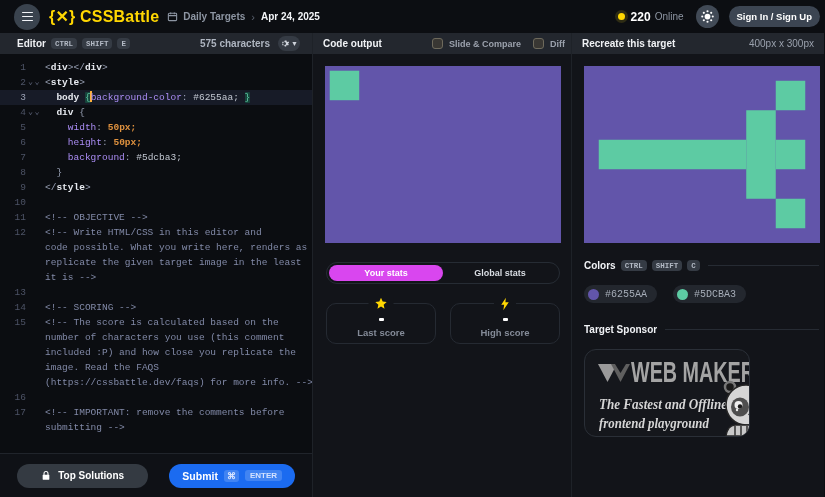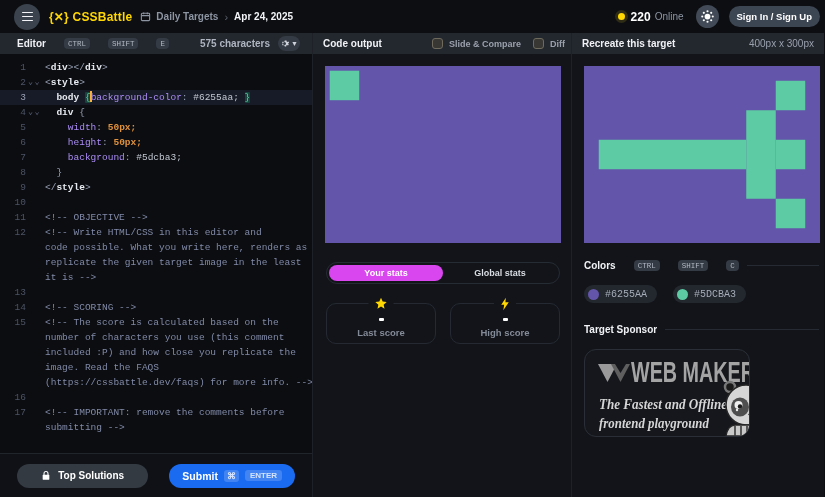--- a/index.html
+++ b/index.html
@@ -1,38 +1,38 @@
 <!DOCTYPE html>
 <html><head><meta charset="utf-8">
 <style>
 *{margin:0;padding:0;box-sizing:border-box}
 html,body{width:825px;height:497px;overflow:hidden}
 body{background:#0c0e12;font-family:"Liberation Sans",sans-serif;color:#eef0f3}
 .topbar{height:33px;display:flex;align-items:center;background:#0c0e12;padding:0 5px 0 14px}
 .burger{width:26px;height:26px;border-radius:50%;background:#3a434e;display:flex;flex-direction:column;justify-content:center;align-items:center;gap:2.5px}
 .burger i{display:block;width:11px;height:1.6px;background:#f2f4f8;border-radius:1px}
-.logo{color:#ffd702;font-weight:700;font-size:12px;margin-left:9px;letter-spacing:.2px}
+.logo{color:#ffd702;font-weight:700;font-size:16px;margin-left:9px;letter-spacing:.2px}
 .crumb{display:flex;align-items:center;margin-left:8px;color:#8d95a2;font-size:10px;font-weight:700}
 .crumb svg{margin-right:5px}
 .chev{color:#5b6270;margin:0 6px;font-size:11px;font-weight:400}
 .date{color:#f2f4f7;font-weight:700;font-size:10px}
 .tright{margin-left:auto;display:flex;align-items:center}
 .dot{width:7px;height:7px;border-radius:50%;background:#ffd702;box-shadow:0 0 0 3px #2e2c14}
 .online-n{font-weight:700;font-size:12px;margin-left:6px;color:#fff}
 .online-t{font-size:10px;color:#8d95a2;margin-left:4px}
 .sunbtn{width:23px;height:23px;border-radius:50%;background:#414a56;margin-left:12px;display:flex;align-items:center;justify-content:center}
 .signup{margin-left:10px;background:#3c4552;border-radius:999px;height:21px;line-height:21px;padding:0 8px;font-size:9.5px;font-weight:700;color:#fff}
 .main{display:flex;height:464px}
 .col-l{width:313px;position:relative;background:#0b0d11;border-right:1px solid #1e2228;display:flex;flex-direction:column}
 .col-l .strip{padding-left:17px;padding-right:12px}
 .col-m{width:259px;background:#121419;border-right:1px solid #1e2228}
 .col-r{width:252px;background:#121419}
 .strip{height:21px;background:#23272e;display:flex;align-items:center;padding:4px 10px;flex:none;white-space:nowrap}
 .strip .ttl{font-size:10px;font-weight:700;color:#f0f2f5}
-.key{background:#353b44;color:#b3bac5;border-radius:4px;font-family:"Liberation Mono",monospace;font-size:7.5px;font-weight:400;padding:1.5px 4px;margin-left:18px}
+.key{background:#353b44;color:#b3bac5;border-radius:4px;font-family:"Liberation Mono",monospace;font-size:7.5px;font-weight:700;padding:1.5px 4px;margin-left:5px}
 .chars{margin-left:auto;color:#aeb5c0;font-size:10px;font-weight:700}
 .gearbtn{margin-left:8px;background:#353b44;border-radius:999px;height:15px;width:22px;justify-content:center;display:flex;align-items:center;color:#cfd4dc;font-size:10px;gap:2px}
 .editor{flex:1;font-family:"Liberation Mono",monospace;font-size:9.5px;line-height:15px;padding-top:6px;color:#d7dae2;overflow:hidden}
 .row{display:flex;height:15px;white-space:pre}
 .row .ln{width:26px;text-align:right;color:#4d5366;flex:none;font-size:9.5px}
 .row .fold{width:17px;flex:none;color:#565d72;font-size:8.5px;text-align:center;letter-spacing:1.5px}
 .row .code{padding-left:2px}
 .hl{background:#171b27}
 .hl .ln{color:#9aa1b4}
 .cm{color:#828aa8}

